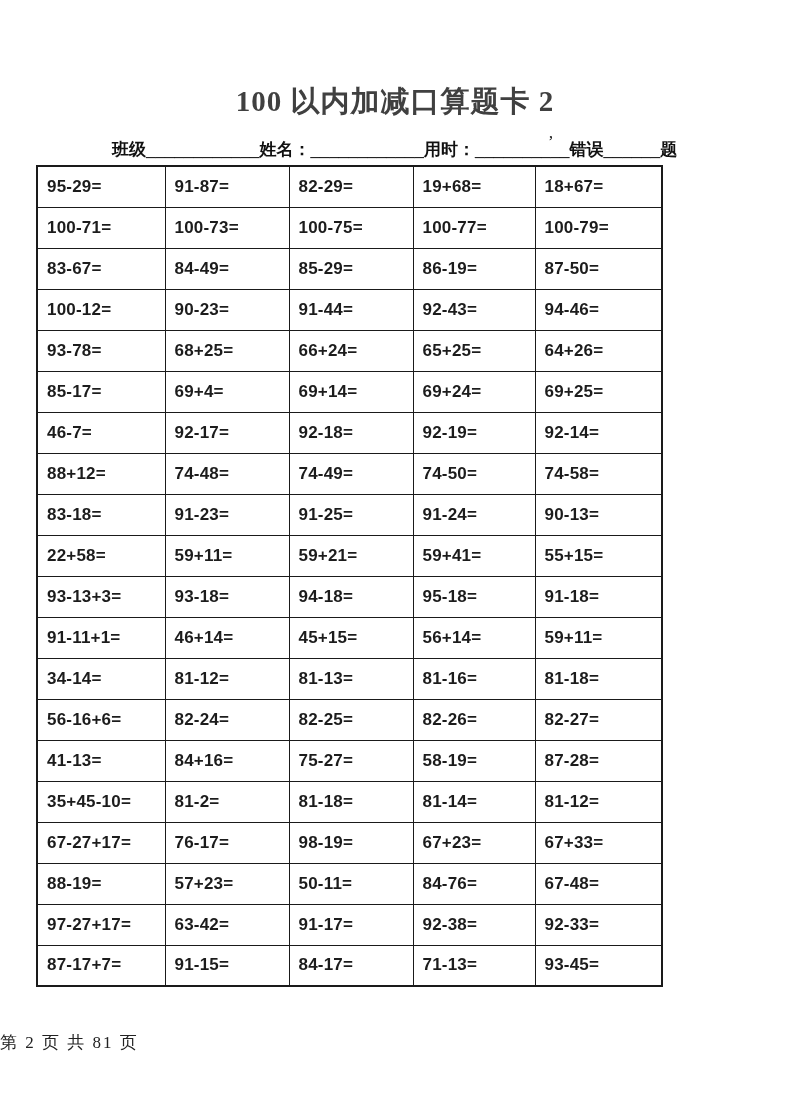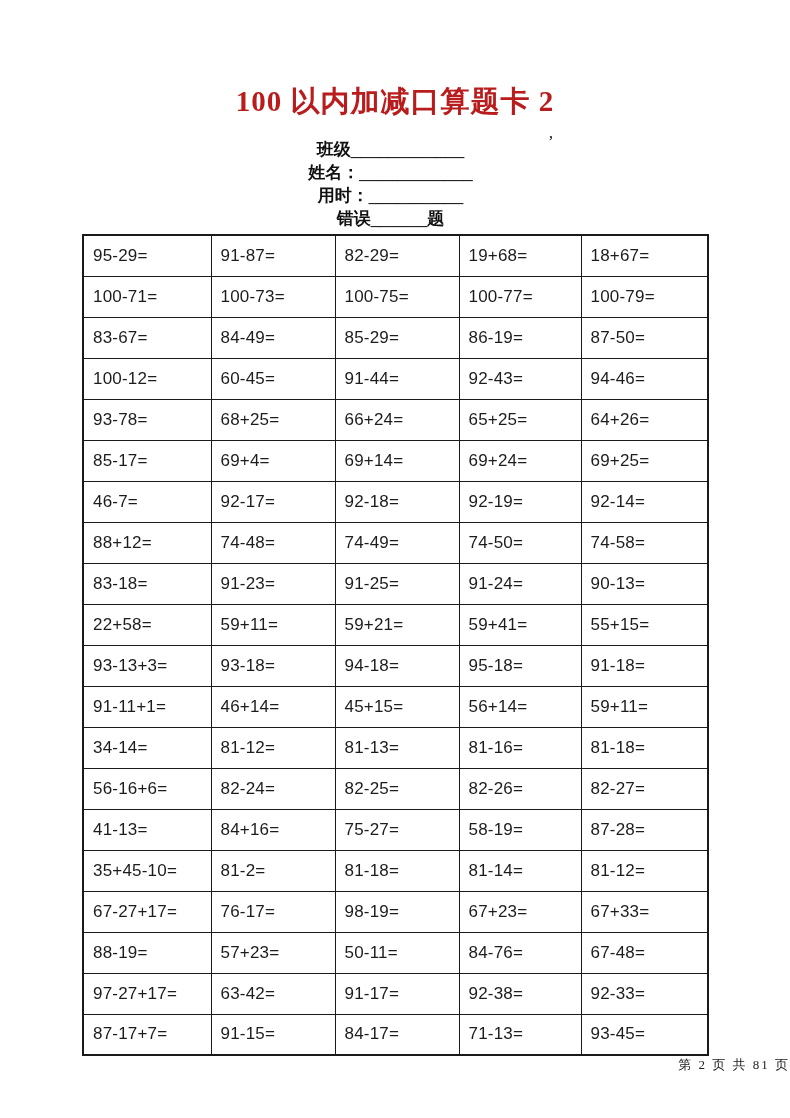--- a/index.html
+++ b/index.html
@@ -25,60 +25,61 @@
     font-family: "Liberation Serif", serif;
     color: #222;
   }
   .title {
     margin-top: 82px;
     text-align: center;
     font-family: "Liberation Serif", serif;
     font-weight: 700;
     font-size: 29px;
     letter-spacing: 1px;
-    color: #b91c1c;
+    color: #404040;
   }
   .header-line {
     width: 625px;
     margin: 16px 0 4px 82px;
     padding: 0 38px 0 30px;
     display: flex;
     justify-content: space-between;
-    align-items: center;
+    align-items: flex-end;
     font-size: 17px;
     font-weight: 700;
     color: #111;
     white-space: nowrap;
-    flex-direction: column;
   }
   .header-line .blank {
     font-weight: 400;
     letter-spacing: 0;
     color: #111;
   }
   table.problems {
-    margin-left: 82px;
+    margin-left: 36px;
     width: 625px;
     border-collapse: collapse;
     table-layout: fixed;
     border: 2px solid #1a1a1a;
+    font-weight: bold;
   }
   table.problems td {
     border: 1px solid #1a1a1a;
     height: 41px;
     padding-left: 9px;
     font-size: 17px;
     color: #1c1c1c;
     vertical-align: middle;
     letter-spacing: 0.2px;
   }
   .footer {
-    text-align: right;
+    margin-top: 44px;
+    text-align: left;
     font-family: "Liberation Serif", serif;
-    font-size: 13px;
+    font-size: 17px;
     color: #222;
     letter-spacing: 2px;
   }
 </style>
 </head>
 <body>
 
 <div class="page">
 
   <div class="stray-mark">’</div>
@@ -117,21 +118,21 @@
         </tr>
         <tr>
           <td>83-67=</td>
           <td>84-49=</td>
           <td>85-29=</td>
           <td>86-19=</td>
           <td>87-50=</td>
         </tr>
         <tr>
           <td>100-12=</td>
-          <td>60-45=</td>
+          <td>90-23=</td>
           <td>91-44=</td>
           <td>92-43=</td>
           <td>94-46=</td>
         </tr>
         <tr>
           <td>93-78=</td>
           <td>68+25=</td>
           <td>66+24=</td>
           <td>65+25=</td>
           <td>64+26=</td>

